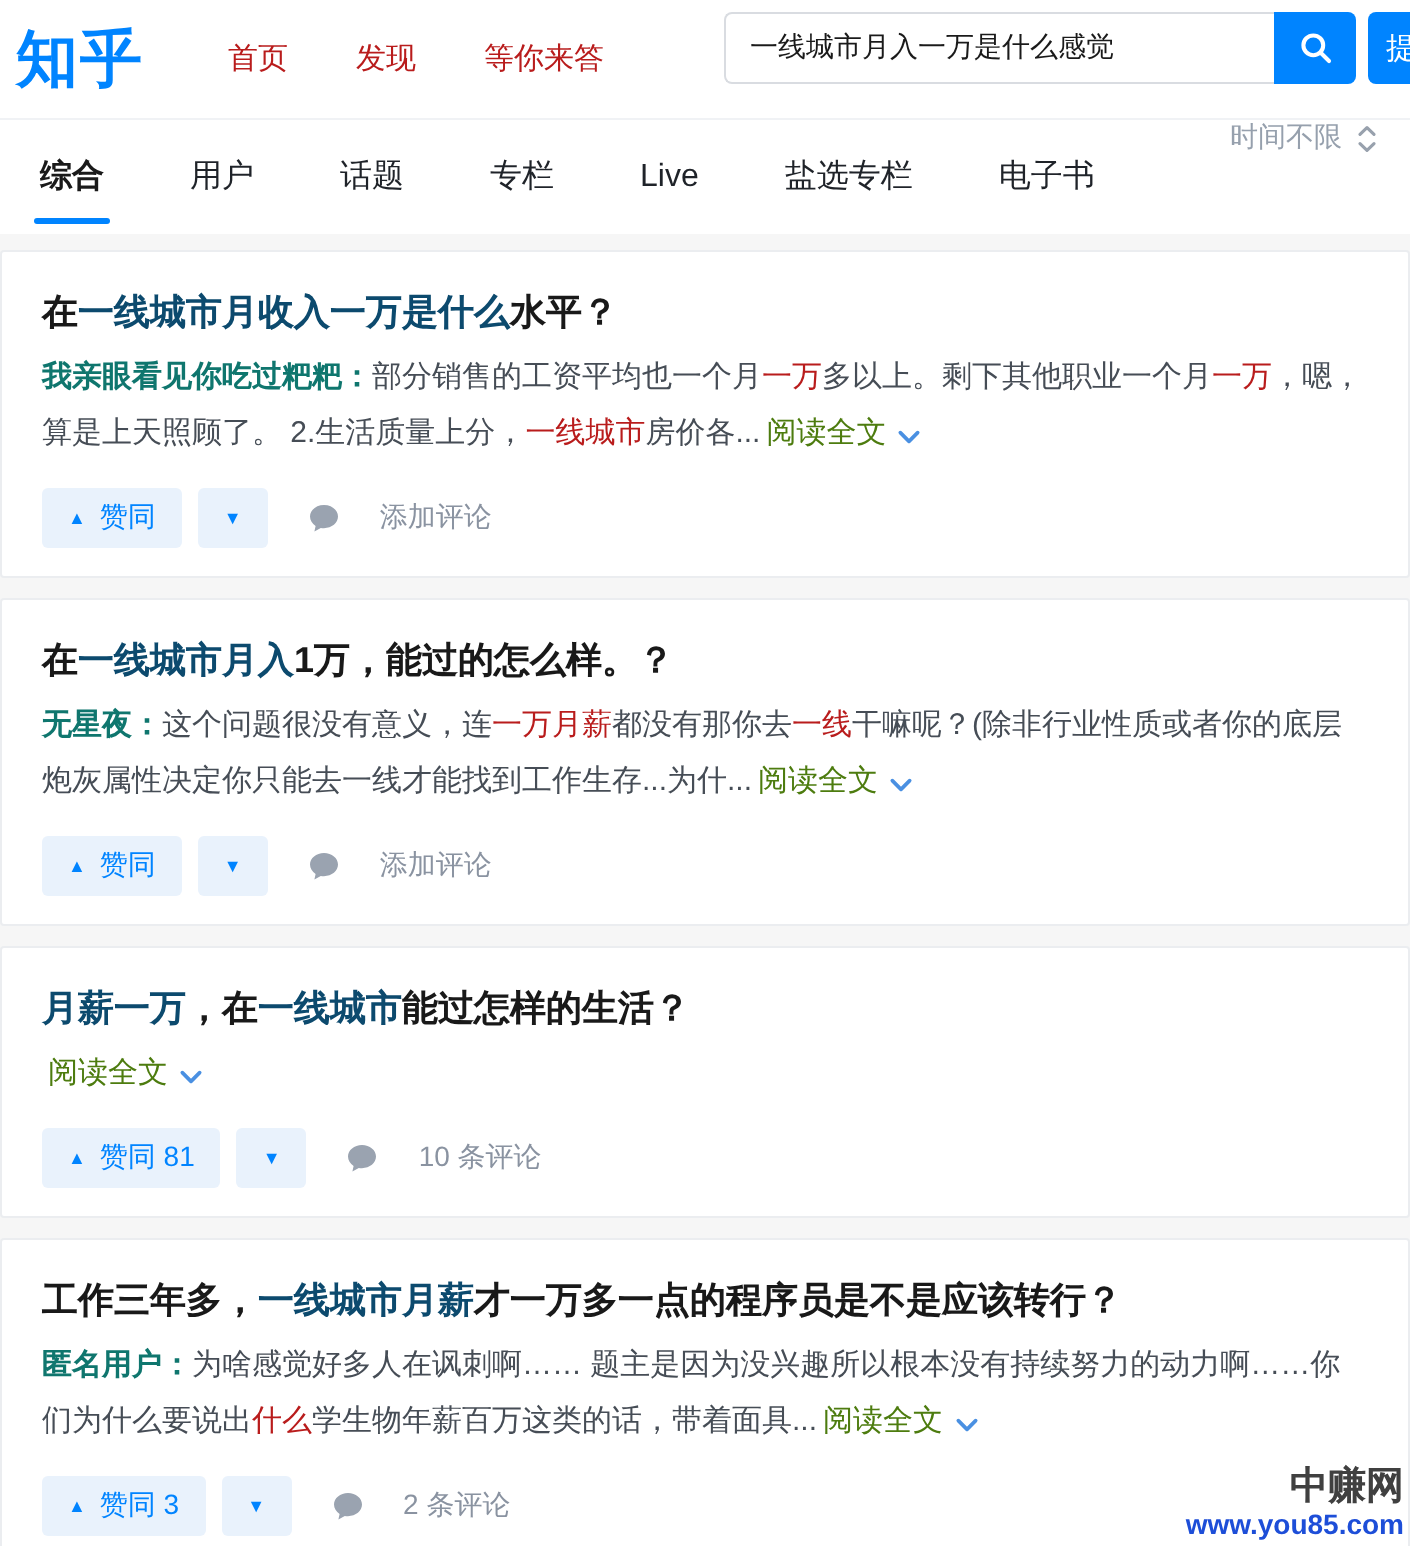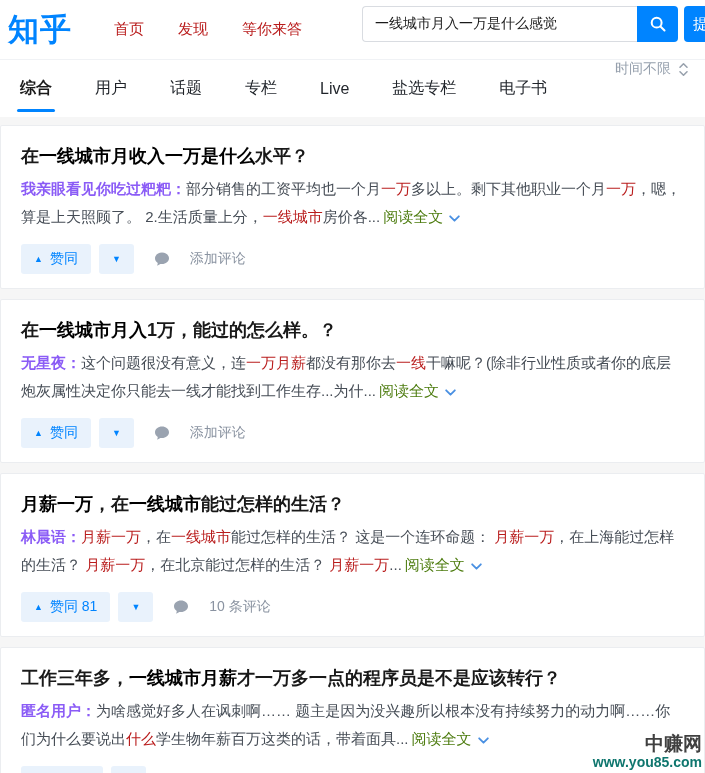--- a/index.html
+++ b/index.html
@@ -44,39 +44,39 @@
     background:#0084ff; border-radius:2px;
   }
   .time-filter { margin-left:auto; display:flex; align-items:center; gap:7px; color:#96a0ad; font-size:14px; cursor:pointer; }
   
   .results { padding:8px 0 0; }
   .card {
     background:#fff; border:1px solid #ebedf0; border-radius:2px;
     margin-bottom:10px; padding:17px 20px 14px;
   }
   .card-title { font-size:18px; font-weight:700; color:#191919; line-height:1.45; margin-bottom:6px; cursor:pointer; }
-  .card-title .hl { color:#000000;text-align:center; }
+  .card-title .hl { color:#0c4a6e;text-align:center; }
   .card-snippet { font-size:15px; color:#464d56; line-height:28px; }
-  .card-snippet .author { font-weight:700; color:#8b5cf6; cursor:pointer; }
+  .card-snippet .author { font-weight:700; color:#0f766e; cursor:pointer; }
   .card-snippet .hl { color:#b91c1c; }
   .read-more { color:#4d7c0f; cursor:pointer; text-decoration:none; white-space:nowrap; margin-left:3px; display:inline-flex; align-items:center; gap:5px; }
   .read-more svg { position:relative; top:1px; }
   .card-actions { margin-top:13px; display:flex; align-items:center; }
   .btn-vote {
     background:#e9f2fc; color:#0084ff; border:none; border-radius:3px;
     height:30px; font-size:14px; display:inline-flex; align-items:center;
     padding:0 13px; gap:7px; cursor:pointer; font-family:inherit;
   }
   .btn-vote .tri { font-size:9px; line-height:1; }
   .btn-down { margin-left:8px; padding:0 13px; }
   .comment-act { margin-left:20px; display:inline-flex; align-items:center; gap:20px; color:#8a93a1; font-size:14px; cursor:pointer; }
   
   .watermark { position:absolute; right:3px; bottom:3px; text-align:right; line-height:1.1; pointer-events:none; }
   .wm-name { font-size:19px; font-weight:700; color:#404040; }
-  .wm-url  { font-size:14px; font-weight:700; color:#0f766e; }
+  .wm-url  { font-size:14px; font-weight:700; color:#1d4ed8; }
 </style>
 </head>
 <body>
 
 <header class="header">
   <div class="logo">知乎</div>
   <nav class="top-nav">
     <span class="nav-item">首页</span>
     <span class="nav-item">发现</span>
     <span class="nav-item">等你来答</span>
@@ -165,21 +165,21 @@
             <path d="M8 1.5 C4.1 1.5 1 4.1 1 7.3 C1 9.2 2.1 10.9 3.8 12 L3.2 14.8 L6.4 13 C6.9 13.1 7.4 13.1 8 13.1 C11.9 13.1 15 10.5 15 7.3 C15 4.1 11.9 1.5 8 1.5 Z"></path>
           </svg>
         </span>
         <span>添加评论</span>
       </span>
     </div>
   </article>
 
   <article class="card">
     <h2 class="card-title"><span class="hl">月薪一万</span><span>，在</span><span class="hl">一线城市</span><span>能过怎样的生活？</span></h2>
-    <p class="card-snippet"><span><span class="author">林晨语：</span><span class="hl">月薪一万</span><span>，在</span><span class="hl">一线城市</span><span>能过怎样的生活？ 这是一个连环命题： </span><span class="hl">月薪一万</span><span>，在上海能过怎样的生活？ </span><span class="hl">月薪一万</span><span>，在北京能过怎样的生活？ </span><span class="hl">月薪一万</span><span>...</span></span><a class="read-more">
+    <p class="card-snippet"><a class="read-more">
           <span>阅读全文</span>
           <svg width="13" height="13" viewBox="0 0 12 12" fill="none" stroke="#4a90e2" stroke-width="1.7" stroke-linecap="round" stroke-linejoin="round">
             <path d="M2 4 L6 8 L10 4"></path>
           </svg>
         </a></p>
     <div class="card-actions">
       <button class="btn-vote">
         <span class="tri">▲</span>
         <span>赞同 81</span>
       </button>

